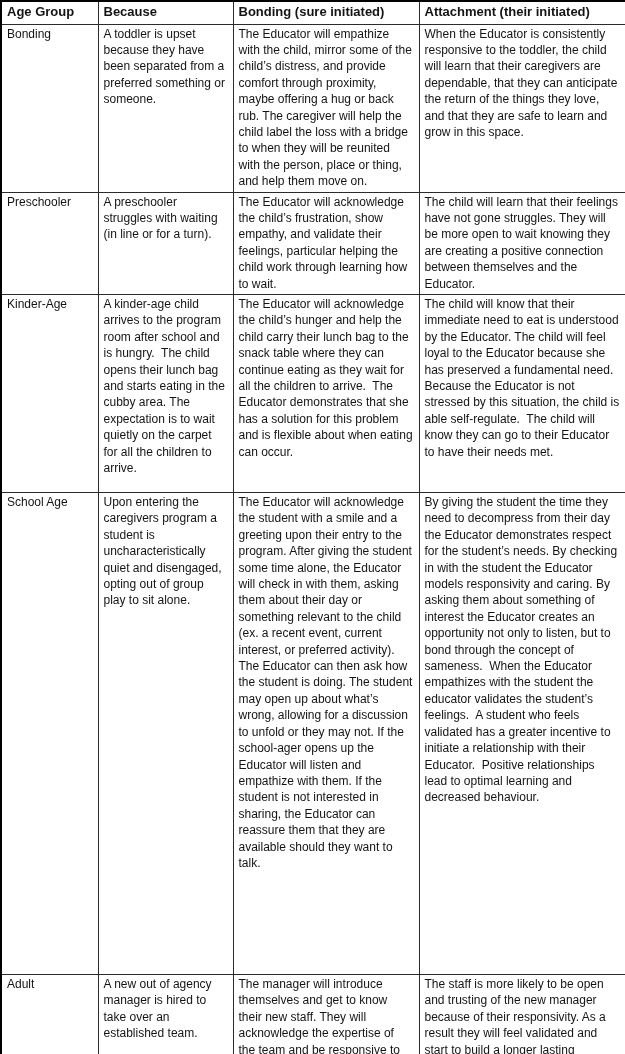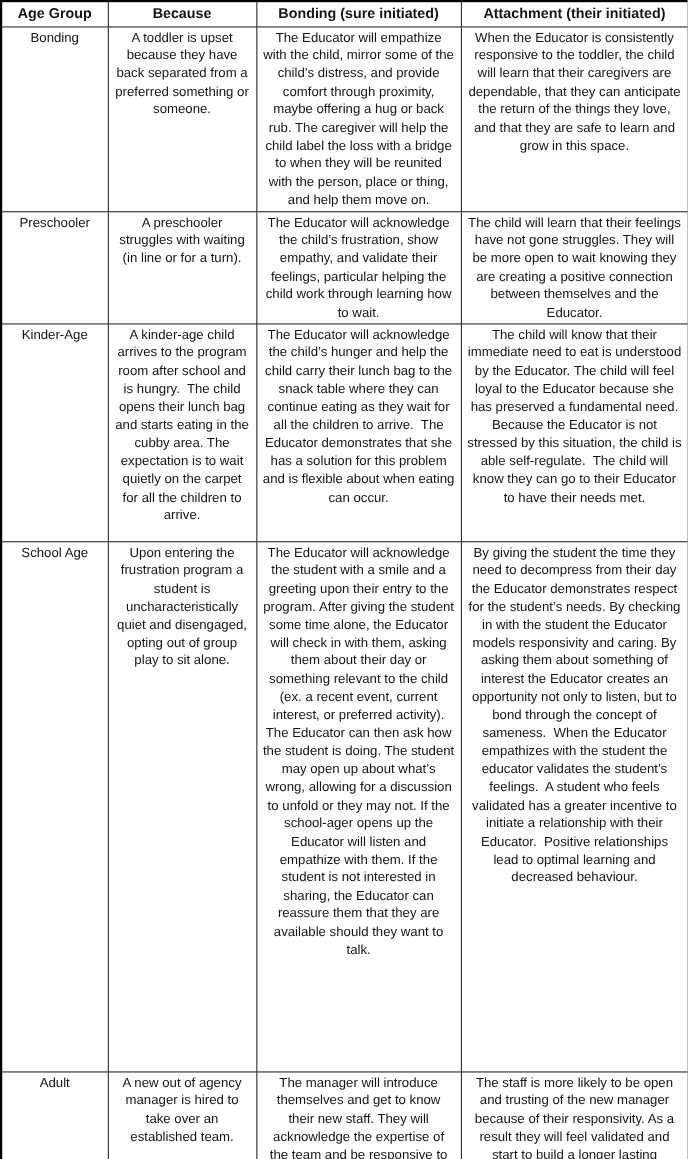--- a/index.html
+++ b/index.html
@@ -20,21 +20,21 @@
     table-layout: fixed;
     border: 2px solid #000000;
   }
   table.doc-table td, table.doc-table th {
     border: 1px solid #2b2b2b;
     vertical-align: top;
     padding: 1px 5px 2px 5px;
     font-size: 12px;
     line-height: 16.4px;
     font-weight: normal;
-    text-align: center;
+    text-align: left;
     overflow: hidden;
     white-space: pre-wrap;
     word-wrap: break-word;
   }
   table.doc-table th {
     font-size: 13px;
     line-height: 18px;
     font-weight: bold;
     padding-top: 1px;
   }
@@ -66,39 +66,39 @@
   </colgroup>
   <tbody>
     <tr class="r-header">
       <th>Age Group</th>
       <th>Because</th>
       <th>Bonding (sure initiated)</th>
       <th>Attachment (their initiated)</th>
     </tr>
     <tr class="r-toddler">
       <td class="age-cell">Bonding</td>
-      <td>A toddler is upset because they have back separated from a preferred something or someone.</td>
+      <td>A toddler is upset because they have been separated from a preferred something or someone.</td>
       <td>The Educator will empathize with the child, mirror some of the child’s distress, and provide comfort through proximity, maybe offering a hug or back rub. The caregiver will help the child label the loss with a bridge to when they will be reunited with the person, place or thing, and help them move on.</td>
       <td>When the Educator is consistently responsive to the toddler, the child will learn that their caregivers are dependable, that they can anticipate the return of the things they love, and that they are safe to learn and grow in this space.</td>
     </tr>
     <tr class="r-preschooler">
       <td class="age-cell">Preschooler</td>
       <td>A preschooler struggles with waiting (in line or for a turn).</td>
       <td>The Educator will acknowledge the child’s frustration, show empathy, and validate their feelings, particular helping the child work through learning how to wait.</td>
       <td>The child will learn that their feelings have not gone struggles. They will be more open to wait knowing they are creating a positive connection between themselves and the Educator.</td>
     </tr>
     <tr class="r-kinder">
       <td class="age-cell">Kinder-Age</td>
       <td>A kinder-age child arrives to the program room after school and is hungry.  The child opens their lunch bag and starts eating in the cubby area. The expectation is to wait quietly on the carpet for all the children to arrive.</td>
       <td>The Educator will acknowledge the child’s hunger and help the child carry their lunch bag to the snack table where they can continue eating as they wait for all the children to arrive.  The Educator demonstrates that she has a solution for this problem and is flexible about when eating can occur.</td>
       <td>The child will know that their immediate need to eat is understood by the Educator. The child will feel loyal to the Educator because she has preserved a fundamental need. Because the Educator is not stressed by this situation, the child is able self-regulate.  The child will know they can go to their Educator to have their needs met.</td>
     </tr>
     <tr class="r-school">
       <td class="age-cell">School Age</td>
-      <td>Upon entering the frustration program a student is uncharacteristically quiet and disengaged, opting out of group play to sit alone.</td>
+      <td>Upon entering the caregivers program a student is uncharacteristically quiet and disengaged, opting out of group play to sit alone.</td>
       <td>The Educator will acknowledge the student with a smile and a greeting upon their entry to the program. After giving the student some time alone, the Educator will check in with them, asking them about their day or something relevant to the child (ex. a recent event, current interest, or preferred activity). The Educator can then ask how the student is doing. The student may open up about what’s wrong, allowing for a discussion to unfold or they may not. If the school-ager opens up the Educator will listen and empathize with them. If the student is not interested in sharing, the Educator can reassure them that they are available should they want to talk.</td>
       <td>By giving the student the time they need to decompress from their day the Educator demonstrates respect for the student’s needs. By checking in with the student the Educator models responsivity and caring. By asking them about something of interest the Educator creates an opportunity not only to listen, but to bond through the concept of sameness.  When the Educator empathizes with the student the educator validates the student’s feelings.  A student who feels validated has a greater incentive to initiate a relationship with their Educator.  Positive relationships lead to optimal learning and decreased behaviour.</td>
     </tr>
     <tr class="r-adult">
       <td class="age-cell">Adult</td>
       <td>A new out of agency manager is hired to take over an established team.</td>
       <td>The manager will introduce themselves and get to know their new staff. They will acknowledge the expertise of the team and be responsive to their particular needs. The manager will be sure to collaborate with the team and will make themselves available to discuss any questions or concerns the staff may have.</td>
       <td>The staff is more likely to be open and trusting of the new manager because of their responsivity. As a result they will feel validated and start to build a longer lasting connection.</td>
     </tr>
   </tbody>

